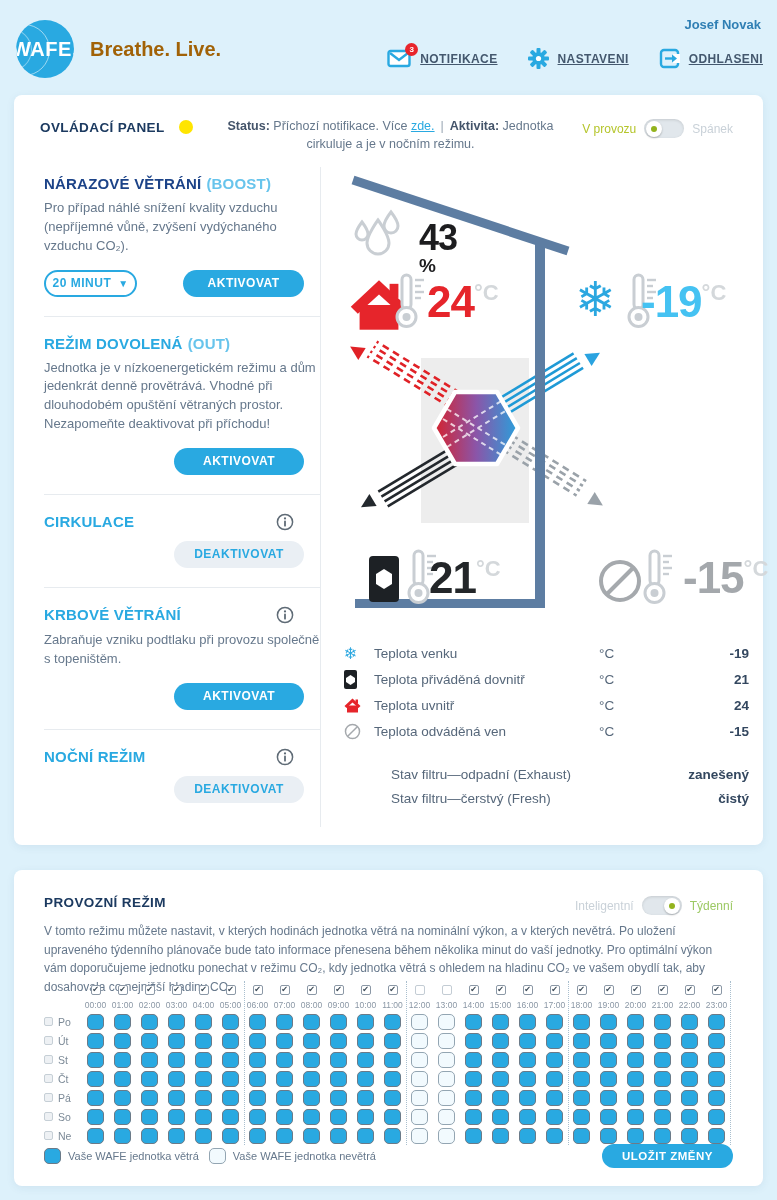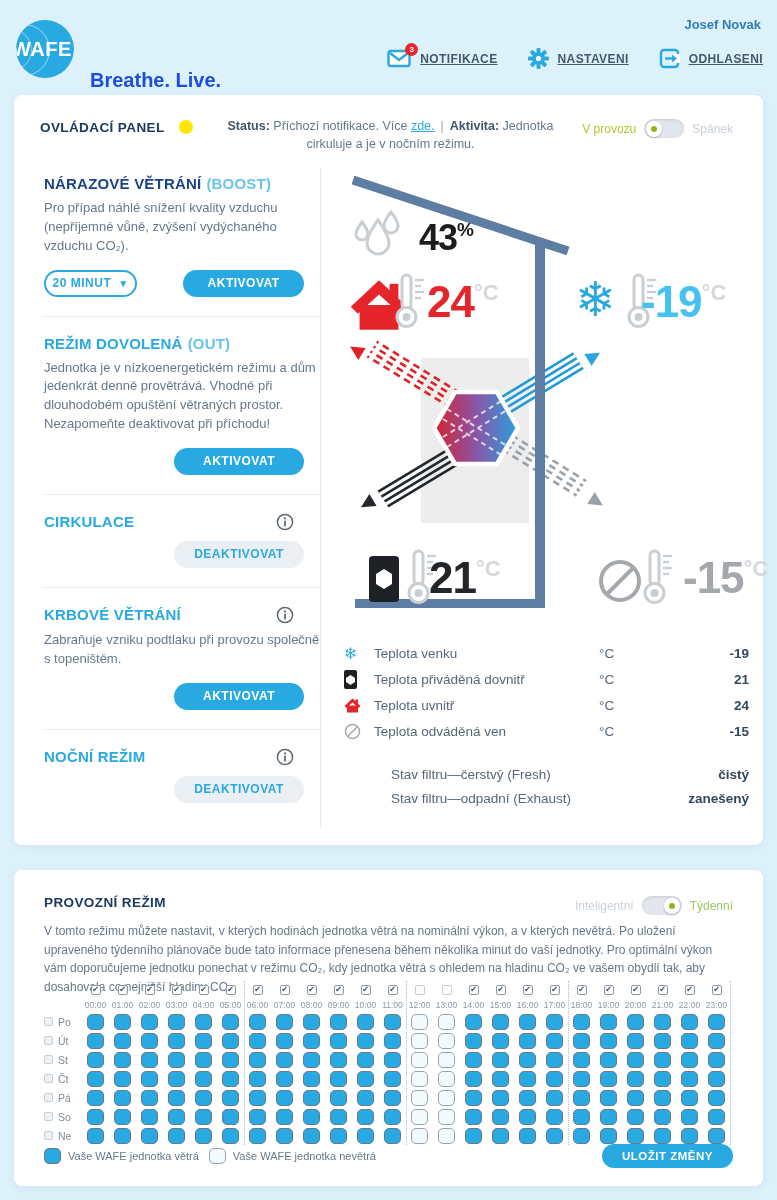--- a/index.html
+++ b/index.html
@@ -17,21 +17,21 @@
   .hdr { position:absolute; top:0; left:0; width:777px; height:95px; }
   .logo-circle {
     position:absolute; left:16px; top:20px; width:58px; height:58px; border-radius:50%;
     background:#29a9e1; color:#fff; display:flex; align-items:center; justify-content:center;
     font-weight:bold; font-size:20px; letter-spacing:.5px; overflow:hidden;
   }
   .logo-circle:before { content:""; position:absolute; left:-18px; top:4px; width:50px; height:50px;
     border:1.5px solid rgba(255,255,255,.55); border-radius:50%; }
   .logo-circle:after { content:""; position:absolute; left:-30px; top:8px; width:44px; height:42px;
     border:1.5px solid rgba(255,255,255,.4); border-radius:50%; }
-  .tagline { position:absolute; left:90px; top:38px; color:#1d4ed8; font-weight:bold; font-size:20px;margin-top:31px; }
+  .tagline { position:absolute; left:90px; top:38px; color:#a16207; font-weight:bold; font-size:20px; }
   .user-name { position:absolute; right:16px; top:17px; color:#2f7fb4; font-weight:bold; font-size:13px; }
   .nav { position:absolute; right:14px; top:48px; display:flex; align-items:center; gap:30px; }
   .nav-item { display:flex; align-items:center; gap:9px; cursor:pointer; }
   .nav-label { font-size:12px; font-weight:bold; color:#44586e; text-decoration:underline; letter-spacing:.4px; }
   .badge { position:absolute; top:-6px; right:-7px; width:13px; height:13px; border-radius:50%;
     background:#e8252c; color:#fff; font-size:8px; font-weight:bold; display:flex; align-items:center; justify-content:center; }
   
   #panel1 { top:95px; height:750px; }
   .cp-head { position:absolute; top:18px; left:26px; right:30px; display:flex; align-items:flex-start; }
   .cp-title { font-size:13.5px; font-weight:bold; color:#1c3a60; letter-spacing:.4px; padding-top:7px; }
@@ -315,21 +315,21 @@
       </g>
     </svg>
 
     <div class="dg-abs" style="left:16px; top:40px;">
       <svg width="56" height="60" viewBox="0 0 56 60" fill="#fff" stroke="#c9ced3" stroke-width="3">
         <path d="M40 4 C40 4 33 13 33 18 a7 7 0 0 0 14 0 C47 13 40 4 40 4 Z"></path>
         <path d="M11 14 C11 14 5 22 5 26 a6 6 0 0 0 12 0 C17 22 11 14 11 14 Z"></path>
         <path d="M27 12 C27 12 16 27 16 35 a11 11 0 0 0 22 0 C38 27 27 12 27 12 Z"></path>
       </svg>
     </div>
-    <div class="dg-abs big-val" style="left:84px; top:52px;">
+    <div class="dg-abs big-val" style="left:84px; top:52px;flex-direction:column;">
       <span class="val-43">43</span>
         <span class="unit-sup pct">%</span>
     </div>
 
     <div class="dg-abs" style="left:14px; top:104px; width:76px; height:62px;">
       <svg width="60" height="54" viewBox="0 0 34 30" style="position:absolute; left:0; top:6px;" fill="#e6252b">
         <polygon points="1,16 17,1 33,16 29,20 17,9 5,20"></polygon>
           <rect x="23" y="3" width="5" height="8"></rect>
           <rect x="6" y="15" width="22" height="14"></rect>
       </svg>
@@ -453,29 +453,29 @@
             <line x1="10" y1="36" x2="36" y2="10" stroke="#a5a9ad" stroke-width="4"></line>
           </svg>
       </span>
       <span class="r-label">Teplota odváděná ven</span>
       <span class="r-unit">°C</span>
       <span class="r-val">-15</span>
     </div>
     <div class="filters">
       <div class="f-row">
         <span class="f-spacer"></span>
+        <span class="r-label">Stav filtru—odpadní (Exhaust)</span>
+        <span class="r-unit"><span class="dot dot-yellow"></span></span>
+        <span class="r-val">zanešený</span>
+      </div>
+      <div class="f-row">
+        <span class="f-spacer"></span>
         <span class="r-label">Stav filtru—čerstvý (Fresh)</span>
         <span class="r-unit"><span class="dot dot-blue"></span></span>
         <span class="r-val">čistý</span>
-      </div>
-      <div class="f-row">
-        <span class="f-spacer"></span>
-        <span class="r-label">Stav filtru—odpadní (Exhaust)</span>
-        <span class="r-unit"><span class="dot dot-yellow"></span></span>
-        <span class="r-val">zanešený</span>
       </div>
     </div>
   </div>
 </div>
 
 <div class="panel" id="panel2">
   <div class="sp-head">
     <div class="sp-title">PROVOZNÍ REŽIM</div>
     <div class="toggle-wrap">
       <span class="tgl-label-gray">Inteligentní</span>

